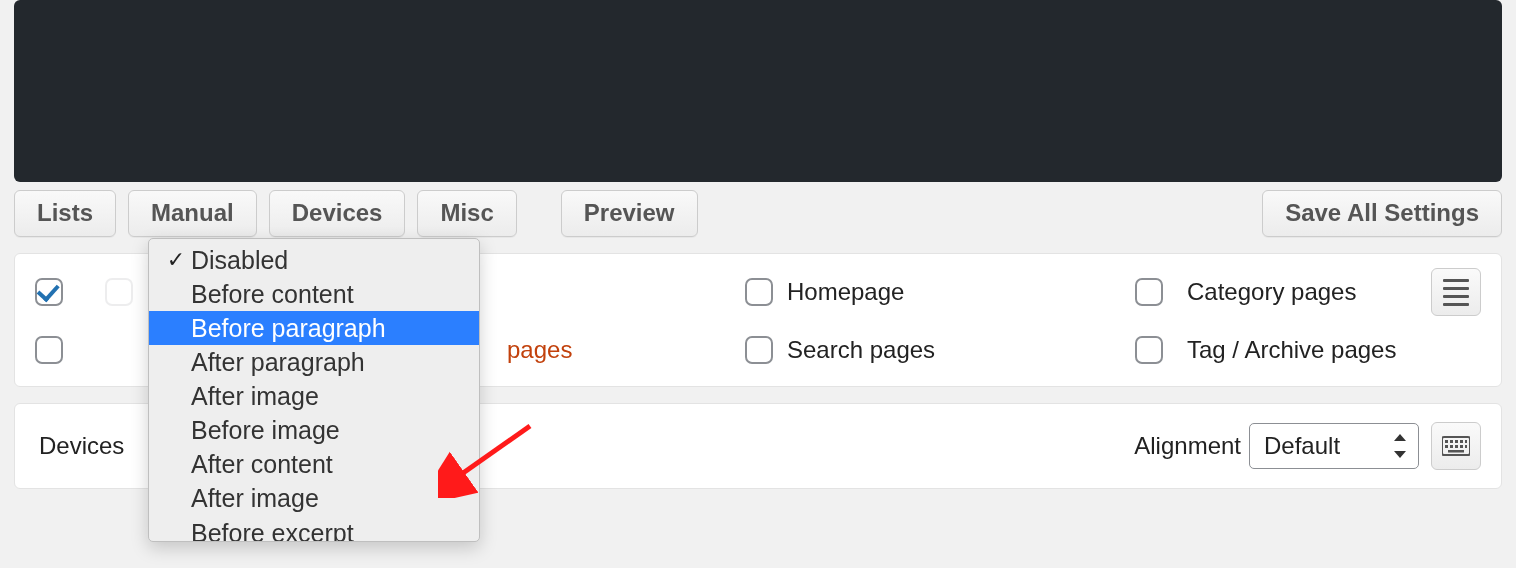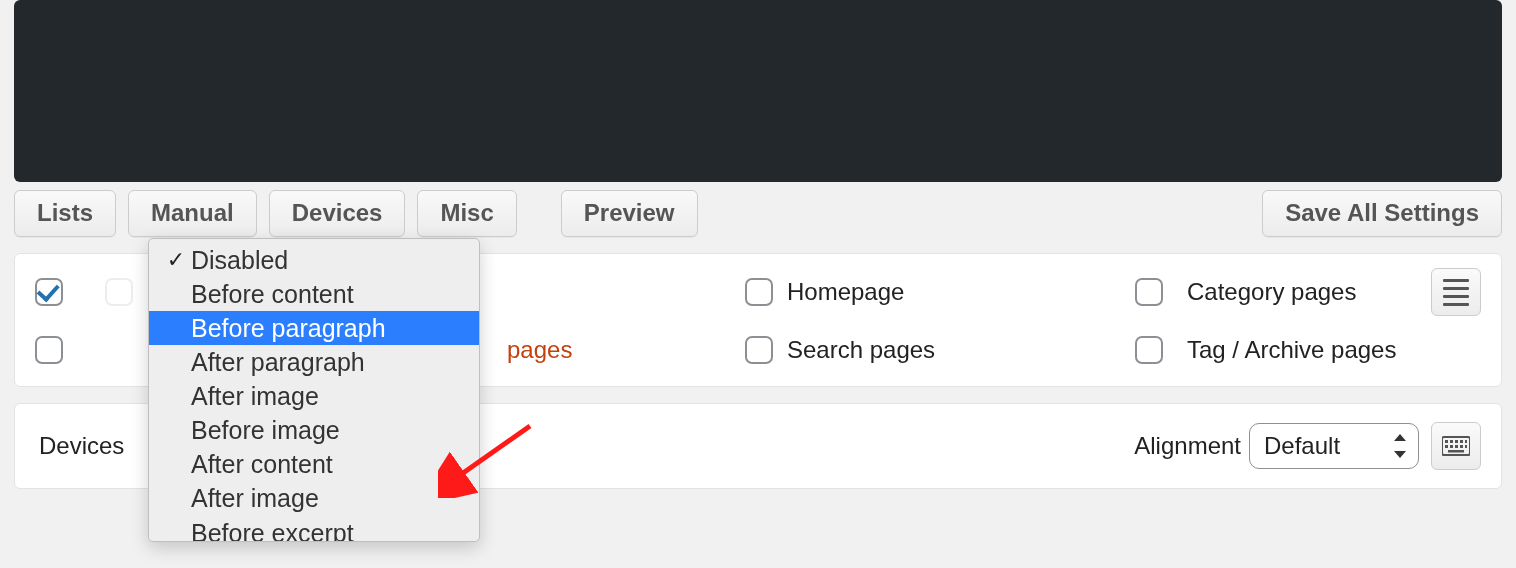--- a/index.html
+++ b/index.html
@@ -131,21 +131,21 @@
   .insertion-row {
     display:flex;
     align-items:center;
   }
   .align-label {
     font-size: 24px;
     margin-right: 8px;
   }
   .select {
     border: 1px solid #8c8f94;
-    border-radius: 10px;
+    border-radius: 5px;
     background: #fff;
     padding: 8px 36px 8px 14px;
     font-size: 24px;
     position: relative;
     cursor: pointer;
     min-width: 170px;
   }
   .select::after {
     content:"";
     position:absolute;

